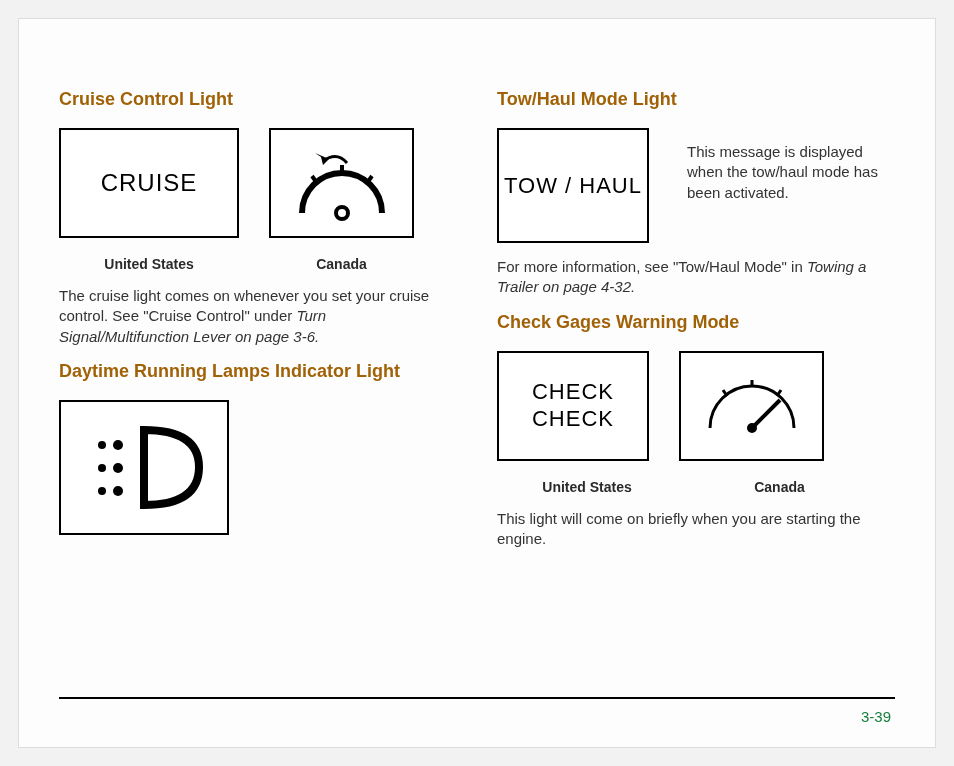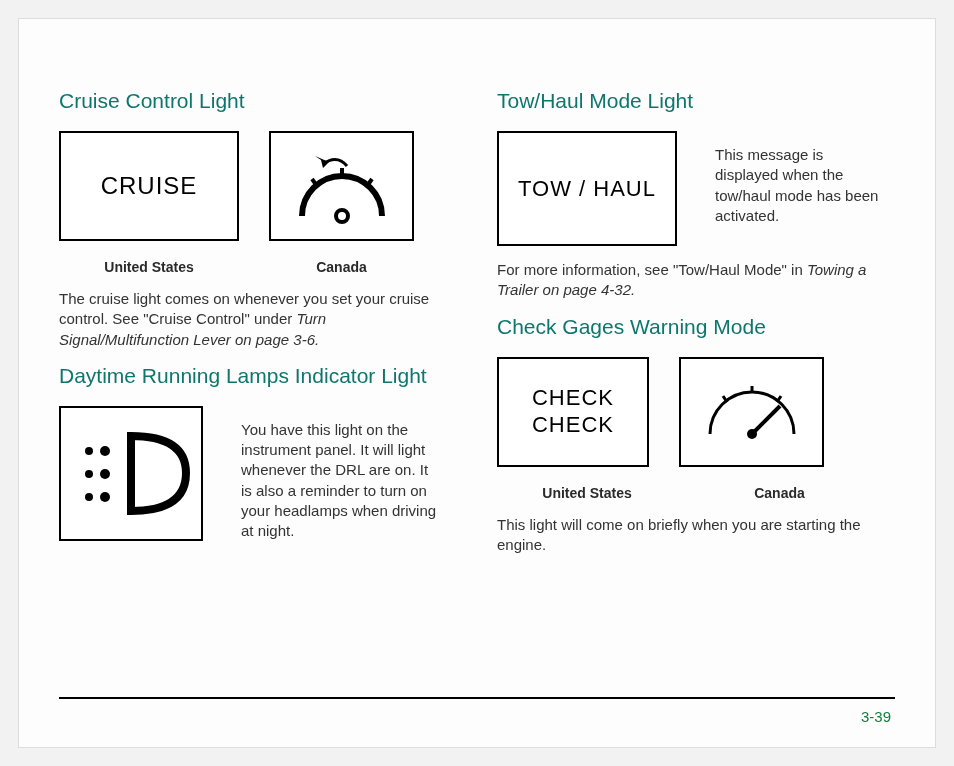--- a/index.html
+++ b/index.html
@@ -23,45 +23,45 @@
   }
   .cols {
     display: flex;
     gap: 40px;
   }
   .col {
     flex: 1;
     min-width: 0;
   }
   h2 {
-    font-size: 21px;
-    font-weight: normal;
+    font-size: 18px;
+    font-weight: bold;
     margin: 0 0 18px 0;
-    color: #0f766e;
+    color: #a16207;
   }
   .icon-row {
     display: flex;
     gap: 30px;
     align-items: flex-start;
   }
   .icon-box {
     border: 2px solid #000;
     box-sizing: border-box;
     display: flex;
     align-items: center;
     justify-content: center;
     font-size: 22px;
     letter-spacing: 1px;
     font-weight: 400;
     color: #000;
     background: #fff;
   }
   .icon-box.cruise { width: 180px; height: 110px; font-size: 24px; }
   .icon-box.gauge { width: 145px; height: 110px; }
-  .icon-box.towhaul { width: 180px; height: 115px; font-size: 22px; }
+  .icon-box.towhaul { width: 152px; height: 115px; font-size: 22px; }
   .icon-box.check { width: 152px; height: 110px; font-size: 22px; flex-direction: column; line-height: 1.2; }
   .icon-box.gauge2 { width: 145px; height: 110px; }
   .icon-box.drl { width: 170px; height: 135px; }
   .caption {
     font-size: 14px;
     font-weight: bold;
     text-align: center;
     margin-top: 10px;
   }
   .two-cap {
@@ -154,21 +154,20 @@
             <path d="M 70 15 L 70 90 Q 125 90 125 52 Q 125 15 70 15 Z" fill="none" stroke="#000" stroke-width="8"></path>
 
             <circle cx="28" cy="30" r="4" fill="#000"></circle>
             <circle cx="44" cy="30" r="5" fill="#000"></circle>
             <circle cx="28" cy="53" r="4" fill="#000"></circle>
             <circle cx="44" cy="53" r="5" fill="#000"></circle>
             <circle cx="28" cy="76" r="4" fill="#000"></circle>
             <circle cx="44" cy="76" r="5" fill="#000"></circle>
           </svg>
         </div>
-        <p>You have this light on the instrument panel. It will light whenever the DRL are on. It is also a reminder to turn on your headlamps when driving at night.</p>
       </div>
 
     </div>
 
     <div class="col">
 
       <h2>Tow/Haul Mode Light</h2>
 
       <div class="side-text-row">
         <div class="icon-box towhaul">

